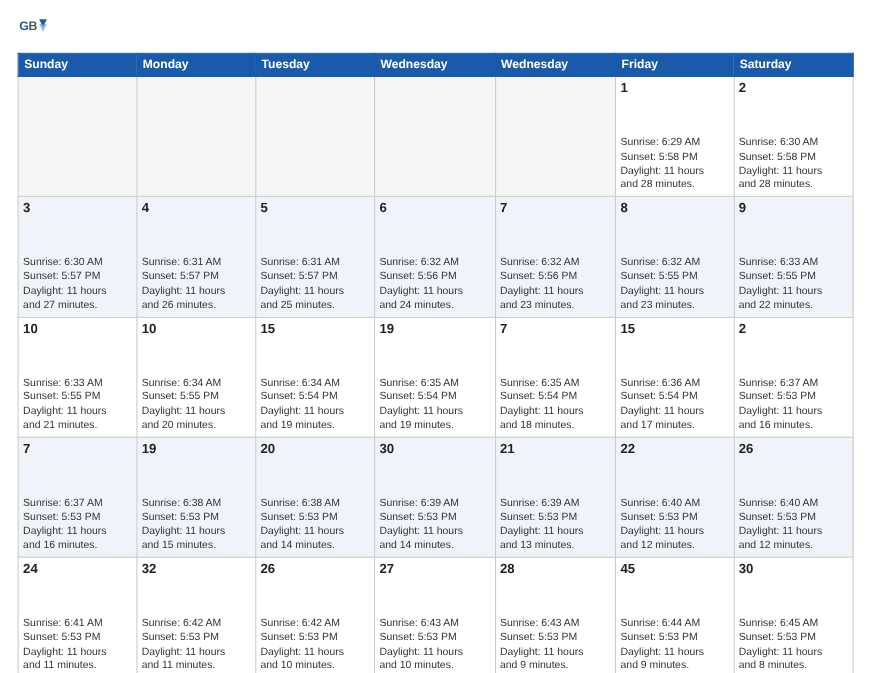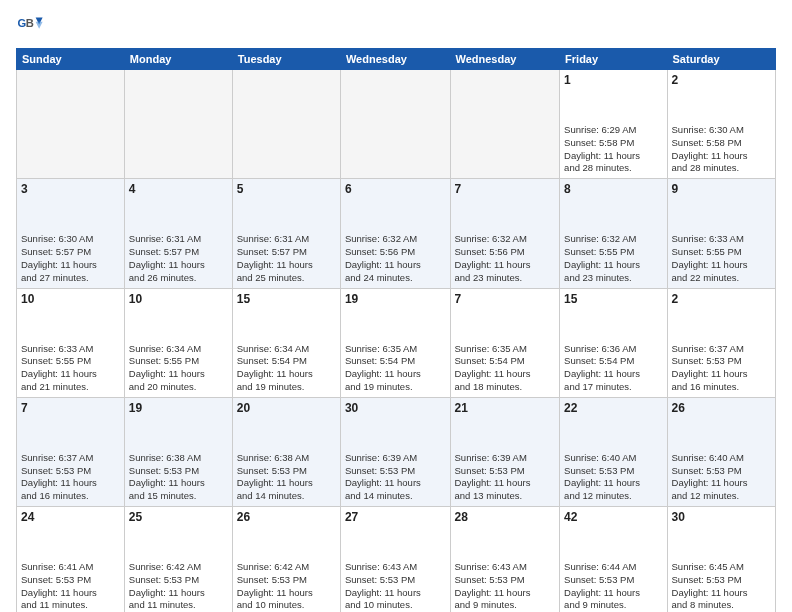--- a/index.html
+++ b/index.html
@@ -224,37 +224,37 @@
             <span class="day-num">26</span>
             <div class="day-info">Sunrise: 6:40 AM<br>Sunset: 5:53 PM<br>Daylight: 11 hours<br>and 12 minutes.</div>
           </td>
         </tr>
         <tr>
           <td>
             <span class="day-num">24</span>
             <div class="day-info">Sunrise: 6:41 AM<br>Sunset: 5:53 PM<br>Daylight: 11 hours<br>and 11 minutes.</div>
           </td>
           <td>
-            <span class="day-num">25</span>
+            <span class="day-num">32</span>
             <div class="day-info">Sunrise: 6:42 AM<br>Sunset: 5:53 PM<br>Daylight: 11 hours<br>and 11 minutes.</div>
           </td>
           <td>
             <span class="day-num">26</span>
             <div class="day-info">Sunrise: 6:42 AM<br>Sunset: 5:53 PM<br>Daylight: 11 hours<br>and 10 minutes.</div>
           </td>
           <td>
             <span class="day-num">27</span>
             <div class="day-info">Sunrise: 6:43 AM<br>Sunset: 5:53 PM<br>Daylight: 11 hours<br>and 10 minutes.</div>
           </td>
           <td>
             <span class="day-num">28</span>
             <div class="day-info">Sunrise: 6:43 AM<br>Sunset: 5:53 PM<br>Daylight: 11 hours<br>and 9 minutes.</div>
           </td>
           <td>
-            <span class="day-num">42</span>
+            <span class="day-num">45</span>
             <div class="day-info">Sunrise: 6:44 AM<br>Sunset: 5:53 PM<br>Daylight: 11 hours<br>and 9 minutes.</div>
           </td>
           <td>
             <span class="day-num">30</span>
             <div class="day-info">Sunrise: 6:45 AM<br>Sunset: 5:53 PM<br>Daylight: 11 hours<br>and 8 minutes.</div>
           </td>
         </tr>
       </tbody>
   </table>
 </div>

